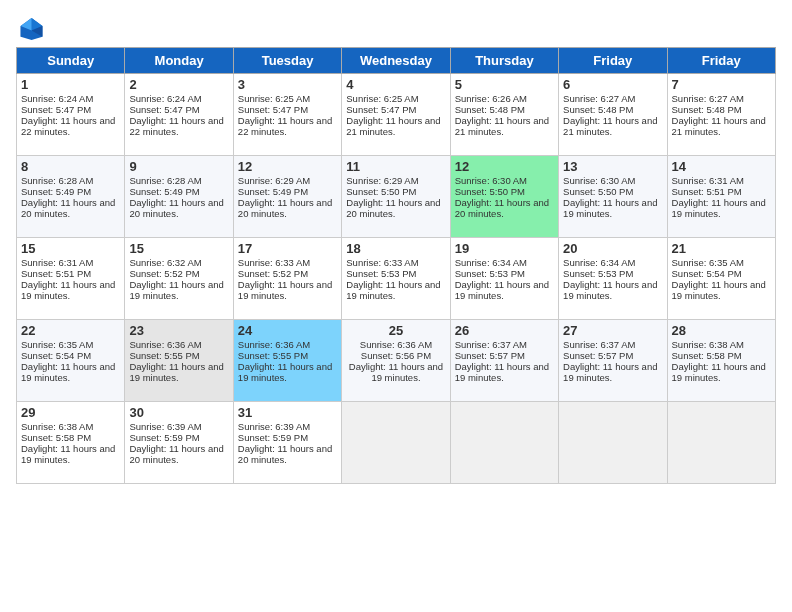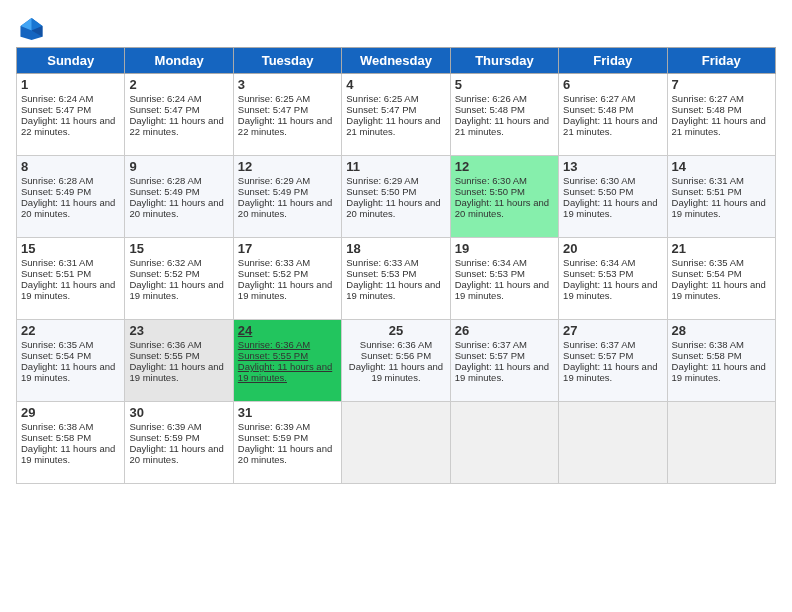--- a/index.html
+++ b/index.html
@@ -145,21 +145,21 @@
           <td><span class="day-num">15</span><span>Sunrise: 6:32 AM</span><br><span>Sunset: 5:52 PM</span><br><span>Daylight: 11 hours and 19 minutes.</span></td>
           <td><span class="day-num">17</span><span>Sunrise: 6:33 AM</span><br><span>Sunset: 5:52 PM</span><br><span>Daylight: 11 hours and 19 minutes.</span></td>
           <td><span class="day-num">18</span><span>Sunrise: 6:33 AM</span><br><span>Sunset: 5:53 PM</span><br><span>Daylight: 11 hours and 19 minutes.</span></td>
           <td><span class="day-num">19</span><span>Sunrise: 6:34 AM</span><br><span>Sunset: 5:53 PM</span><br><span>Daylight: 11 hours and 19 minutes.</span></td>
           <td><span class="day-num">20</span><span>Sunrise: 6:34 AM</span><br><span>Sunset: 5:53 PM</span><br><span>Daylight: 11 hours and 19 minutes.</span></td>
           <td><span class="day-num">21</span><span>Sunrise: 6:35 AM</span><br><span>Sunset: 5:54 PM</span><br><span>Daylight: 11 hours and 19 minutes.</span></td>
         </tr>
         <tr style="background: rgb(245, 247, 251);">
           <td style="background: rgb(245, 247, 251);"><span class="day-num">22</span><span>Sunrise: 6:35 AM</span><br><span>Sunset: 5:54 PM</span><br><span>Daylight: 11 hours and 19 minutes.</span></td>
           <td style="background: #e5e5e5;"><span class="day-num">23</span><span>Sunrise: 6:36 AM</span><br><span>Sunset: 5:55 PM</span><br><span>Daylight: 11 hours and 19 minutes.</span></td>
-          <td style="background: #22c55e; text-decoration: underline;"><span class="day-num">24</span><span>Sunrise: 6:36 AM</span><br><span>Sunset: 5:55 PM</span><br><span>Daylight: 11 hours and 19 minutes.</span></td>
+          <td style="background: #7dd3fc;"><span class="day-num">24</span><span>Sunrise: 6:36 AM</span><br><span>Sunset: 5:55 PM</span><br><span>Daylight: 11 hours and 19 minutes.</span></td>
           <td style="background: rgb(245, 247, 251); text-align: center;"><span class="day-num">25</span><span>Sunrise: 6:36 AM</span><br><span>Sunset: 5:56 PM</span><br><span>Daylight: 11 hours and 19 minutes.</span></td>
           <td style="background: rgb(245, 247, 251);"><span class="day-num">26</span><span>Sunrise: 6:37 AM</span><br><span>Sunset: 5:57 PM</span><br><span>Daylight: 11 hours and 19 minutes.</span></td>
           <td style="background: rgb(245, 247, 251); margin-left: 42px;"><span class="day-num">27</span><span>Sunrise: 6:37 AM</span><br><span>Sunset: 5:57 PM</span><br><span>Daylight: 11 hours and 19 minutes.</span></td>
           <td style="background: rgb(245, 247, 251);"><span class="day-num">28</span><span>Sunrise: 6:38 AM</span><br><span>Sunset: 5:58 PM</span><br><span>Daylight: 11 hours and 19 minutes.</span></td>
         </tr>
         <tr>
           <td><span class="day-num">29</span><span>Sunrise: 6:38 AM</span><br><span>Sunset: 5:58 PM</span><br><span>Daylight: 11 hours and 19 minutes.</span></td>
           <td><span class="day-num">30</span><span>Sunrise: 6:39 AM</span><br><span>Sunset: 5:59 PM</span><br><span>Daylight: 11 hours and 20 minutes.</span></td>
           <td><span class="day-num">31</span><span>Sunrise: 6:39 AM</span><br><span>Sunset: 5:59 PM</span><br><span>Daylight: 11 hours and 20 minutes.</span></td>
           <td class="empty-cell" style="background: rgb(240, 240, 240);"></td>

